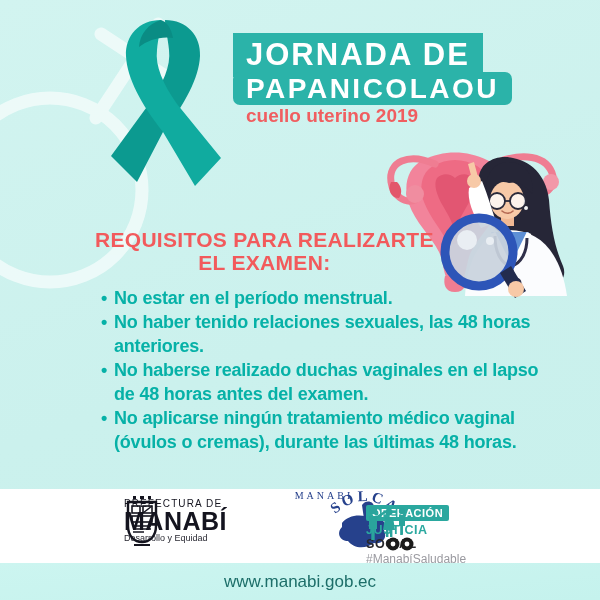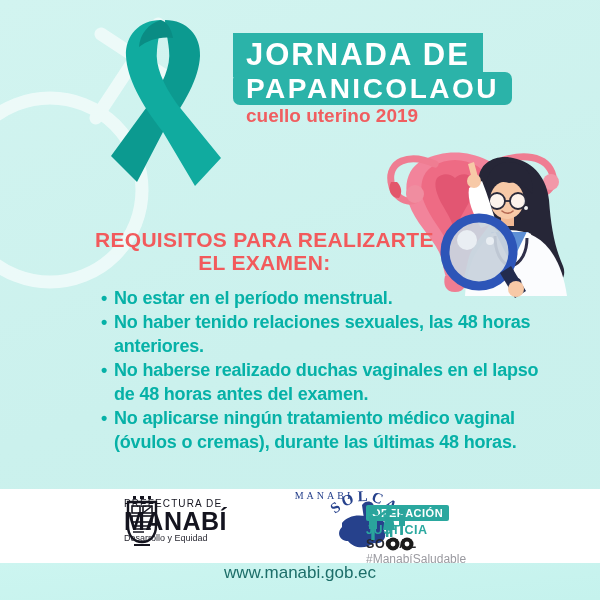--- a/index.html
+++ b/index.html
@@ -64,21 +64,21 @@
   .just-people{position:relative;width:48px;height:46px;}
   .just-text{display:flex;flex-direction:column;align-items:flex-start;}
   .just-operacion{background:#2aa89f;color:#fff;font-size:11px;font-weight:bold;letter-spacing:.5px;padding:2px 6px;border-radius:2px;}
   .just-justicia{color:#2aa89f;font-size:12.5px;font-weight:bold;letter-spacing:.6px;margin-top:2px;}
   .just-social{color:#28282c;font-size:12.5px;font-weight:bold;letter-spacing:.6px;}
   .just-tag{color:#9a9aa0;font-size:12px;margin-top:1px;}
 
   .bottombar{
     position:absolute;left:0;top:563px;width:600px;height:37px;
     background:linear-gradient(175deg,#ccf5f0 0%,#c5f2ed 100%);
-    display:flex;align-items:flex-start;justify-content:center;
+    display:flex;align-items:center;justify-content:center;
     color:#1d6e69;font-size:17px;
   }
 </style>
 </head>
 <body>
 
 <div class="poster">
 
   <svg class="watermark" viewBox="0 0 250 290">
     <g stroke="#ffffff" stroke-width="13" fill="none" stroke-linecap="round">

